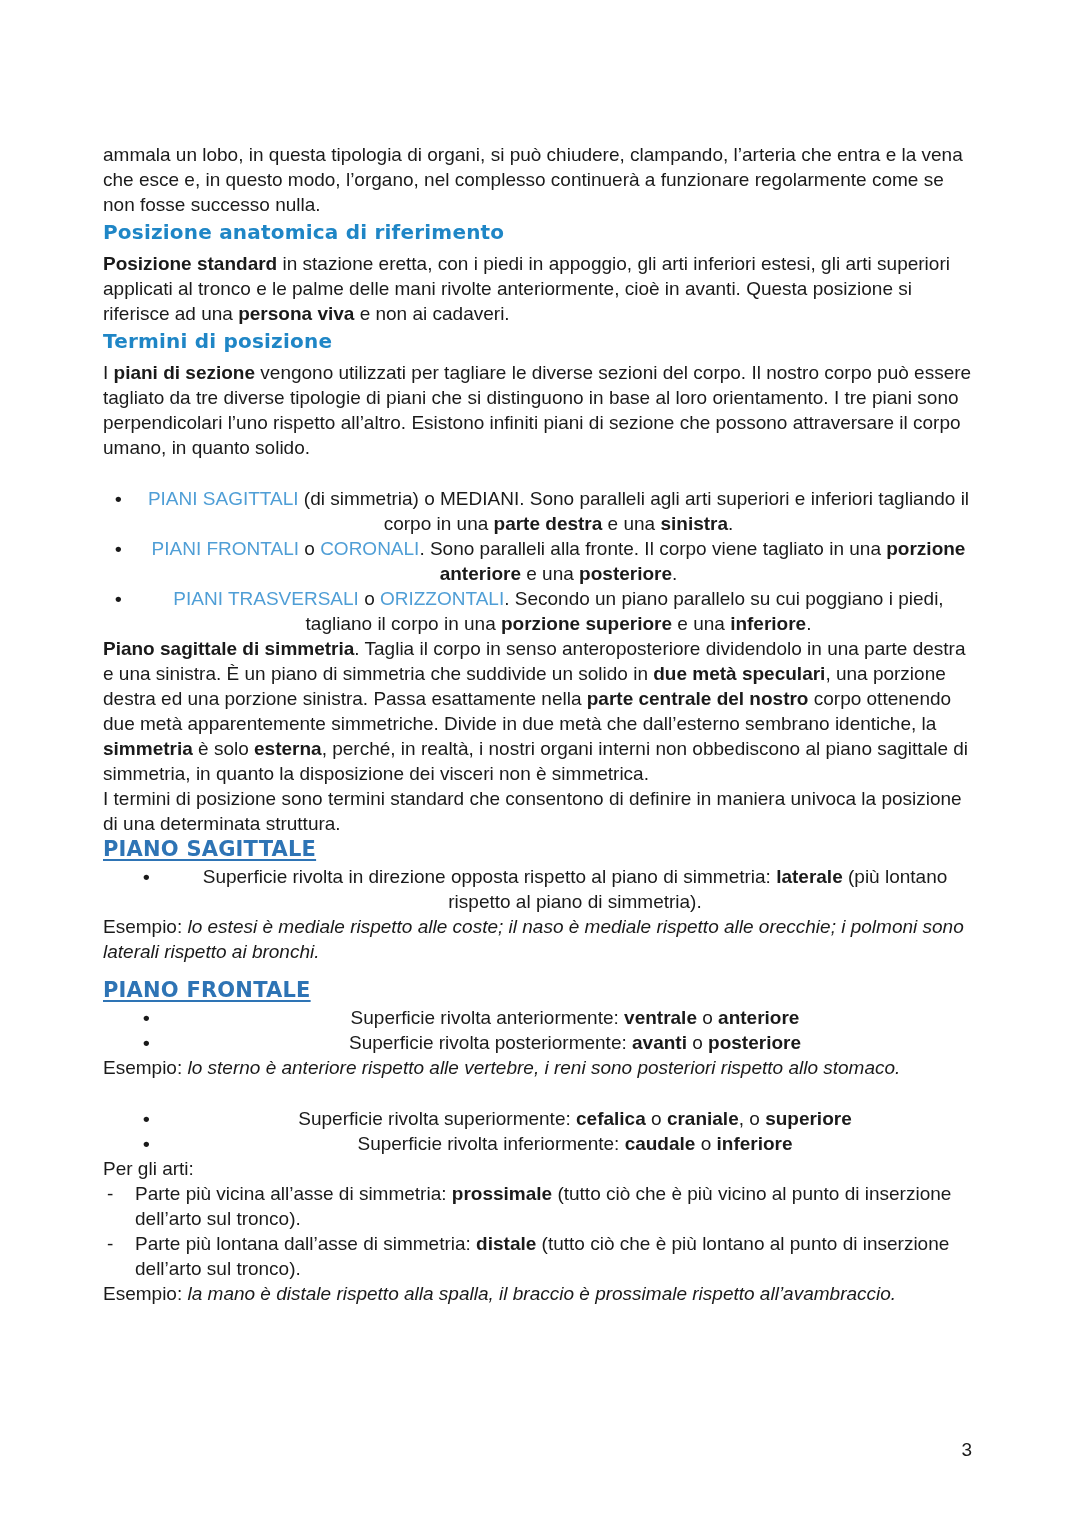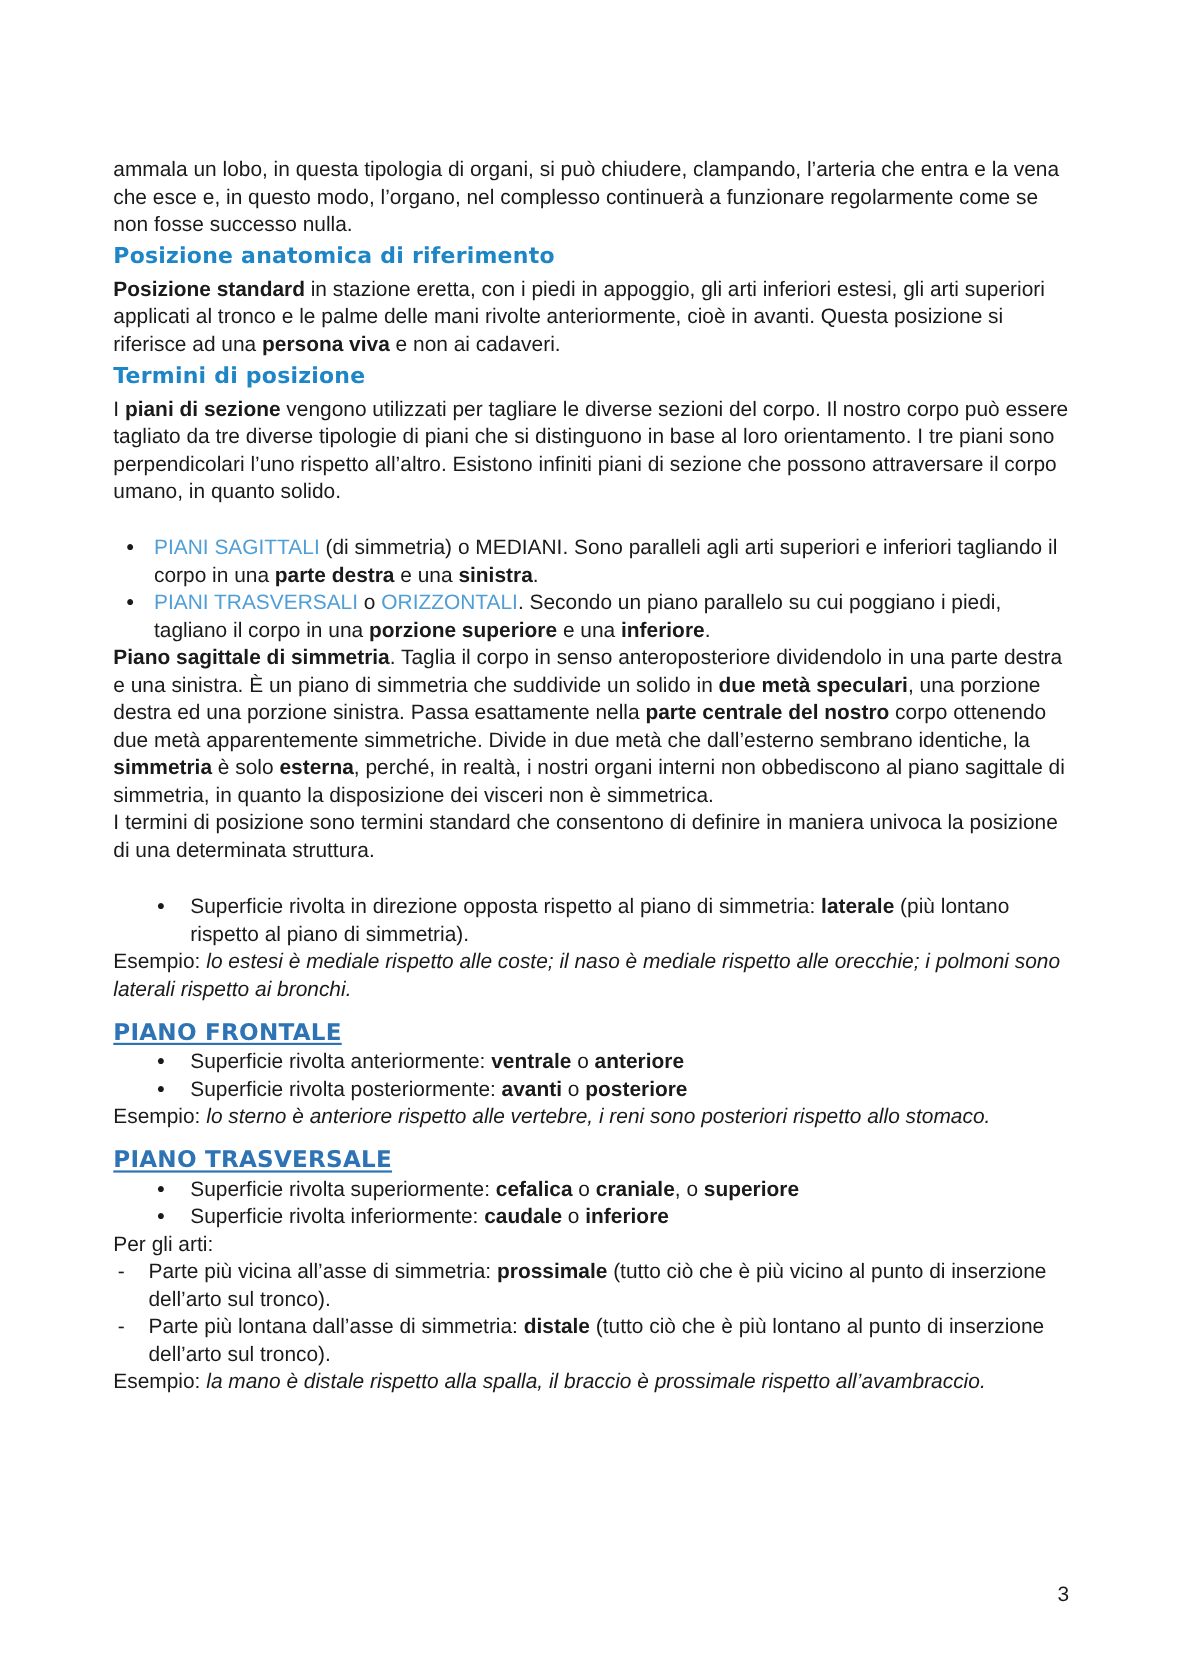--- a/index.html
+++ b/index.html
@@ -47,21 +47,21 @@
     text-decoration-thickness: 2px;
     text-underline-offset: 3px;
   }
   .example + .heading_plan { margin-top: 13px; }
 
   ul.bullets, ul.dashes { list-style: none; }
   ul.bullets { margin-top: 26px; }
   .heading_plan + ul.bullets { margin-top: 2px; }
   ul.dashes { margin-top: 0; }
 
-  ul.bullets li { position: relative; }
+  ul.bullets li { position: relative; text-align: center; }
   ul.bullets.indent1 li { padding-left: 37px; }
   ul.bullets.indent2 li { padding-left: 70px; }
   ul.bullets li::before {
     content: "\2022";
     position: absolute;
     font-weight: bold;
   }
   ul.bullets.indent1 li::before { left: 12px; }
   ul.bullets.indent2 li::before { left: 40px; }
 
@@ -84,35 +84,36 @@
 
 <div class="page">
   <main class="doc-body">
       <p class="paragraph"><span>ammala un lobo, in questa tipologia di organi, si può chiudere, clampando, l’arteria che entra e la vena che esce e, in questo modo, l’organo, nel complesso continuerà a funzionare regolarmente come se non fosse successo nulla.</span></p>
       <h2 class="heading_comic">Posizione anatomica di riferimento</h2>
       <p class="paragraph"><span class="b">Posizione standard</span><span> in stazione eretta, con i piedi in appoggio, gli arti inferiori estesi, gli arti superiori applicati al tronco e le palme delle mani rivolte anteriormente, cioè in avanti. Questa posizione si riferisce ad una </span><span class="b">persona viva</span><span> e non ai cadaveri.</span></p>
       <h2 class="heading_comic">Termini di posizione</h2>
       <p class="paragraph"><span>I </span><span class="b">piani di sezione</span><span> vengono utilizzati per tagliare le diverse sezioni del corpo. Il nostro corpo può essere tagliato da tre diverse tipologie di piani che si distinguono in base al loro orientamento. I tre piani sono perpendicolari l’uno rispetto all’altro. Esistono infiniti piani di sezione che possono attraversare il corpo umano, in quanto solido.</span></p>
       <ul class="bullets indent1">
         <li><span class="c-blue">PIANI SAGITTALI</span><span> (di simmetria) o MEDIANI. Sono paralleli agli arti superiori e inferiori tagliando il corpo in una </span><span class="b">parte destra</span><span> e una </span><span class="b">sinistra</span><span>.</span></li>
+        <li><span class="c-blue">PIANI FRONTALI</span><span> o </span><span class="c-blue">CORONALI</span><span>. Sono paralleli alla fronte. Il corpo viene tagliato in una </span><span class="b">porzione anteriore</span><span> e una </span><span class="b">posteriore</span><span>.</span></li>
         <li><span class="c-blue">PIANI TRASVERSALI</span><span> o </span><span class="c-blue">ORIZZONTALI</span><span>. Secondo un piano parallelo su cui poggiano i piedi, tagliano il corpo in una </span><span class="b">porzione superiore</span><span> e una </span><span class="b">inferiore</span><span>.</span></li>
       </ul>
       <p class="paragraph"><span class="b">Piano sagittale di simmetria</span><span>. Taglia il corpo in senso anteroposteriore dividendolo in una parte destra e una sinistra. È un piano di simmetria che suddivide un solido in </span><span class="b">due metà speculari</span><span>, una porzione destra ed una porzione sinistra. Passa esattamente nella </span><span class="b">parte centrale del nostro</span><span> corpo ottenendo due metà apparentemente simmetriche. Divide in due metà che dall’esterno sembrano identiche, la </span><span class="b">simmetria</span><span> è solo </span><span class="b">esterna</span><span>, perché, in realtà, i nostri organi interni non obbediscono al piano sagittale di simmetria, in quanto la disposizione dei visceri non è simmetrica.</span></p>
       <p class="paragraph"><span>I termini di posizione sono termini standard che consentono di definire in maniera univoca la posizione di una determinata struttura.</span></p>
+      <h3 class="heading_plan">PIANO SAGITTALE</h3>
       <ul class="bullets indent2">
         <li><span>Superficie rivolta in direzione opposta rispetto al piano di simmetria: </span><span class="b">laterale</span><span> (più lontano rispetto al piano di simmetria).</span></li>
       </ul>
       <p class="example"><span>Esempio: </span><span class="i">lo estesi è mediale rispetto alle coste; il naso è mediale rispetto alle orecchie; i polmoni sono laterali rispetto ai bronchi.</span></p>
       <h3 class="heading_plan">PIANO FRONTALE</h3>
       <ul class="bullets indent2">
         <li><span>Superficie rivolta anteriormente: </span><span class="b">ventrale</span><span> o </span><span class="b">anteriore</span></li>
         <li><span>Superficie rivolta posteriormente: </span><span class="b">avanti</span><span> o </span><span class="b">posteriore</span></li>
       </ul>
       <p class="example"><span>Esempio: </span><span class="i">lo sterno è anteriore rispetto alle vertebre, i reni sono posteriori rispetto allo stomaco.</span></p>
-      <h3 class="heading_plan">PIANO TRASVERSALE</h3>
       <ul class="bullets indent2">
         <li><span>Superficie rivolta superiormente: </span><span class="b">cefalica</span><span> o </span><span class="b">craniale</span><span>, o </span><span class="b">superiore</span></li>
         <li><span>Superficie rivolta inferiormente: </span><span class="b">caudale</span><span> o </span><span class="b">inferiore</span></li>
       </ul>
       <p class="paragraph"><span>Per gli arti:</span></p>
       <ul class="dashes">
         <li><span>Parte più vicina all’asse di simmetria: </span><span class="b">prossimale</span><span> (tutto ciò che è più vicino al punto di inserzione dell’arto sul tronco).</span></li>
         <li><span>Parte più lontana dall’asse di simmetria: </span><span class="b">distale</span><span> (tutto ciò che è più lontano al punto di inserzione dell’arto sul tronco).</span></li>
       </ul>
       <p class="example"><span>Esempio: </span><span class="i">la mano è distale rispetto alla spalla, il braccio è prossimale rispetto all’avambraccio.</span></p>

